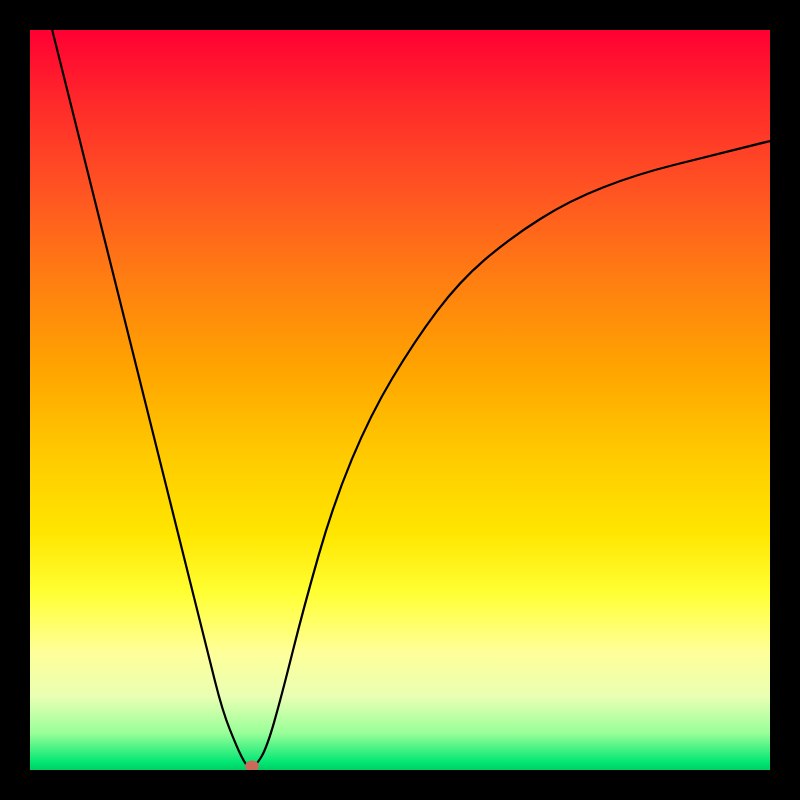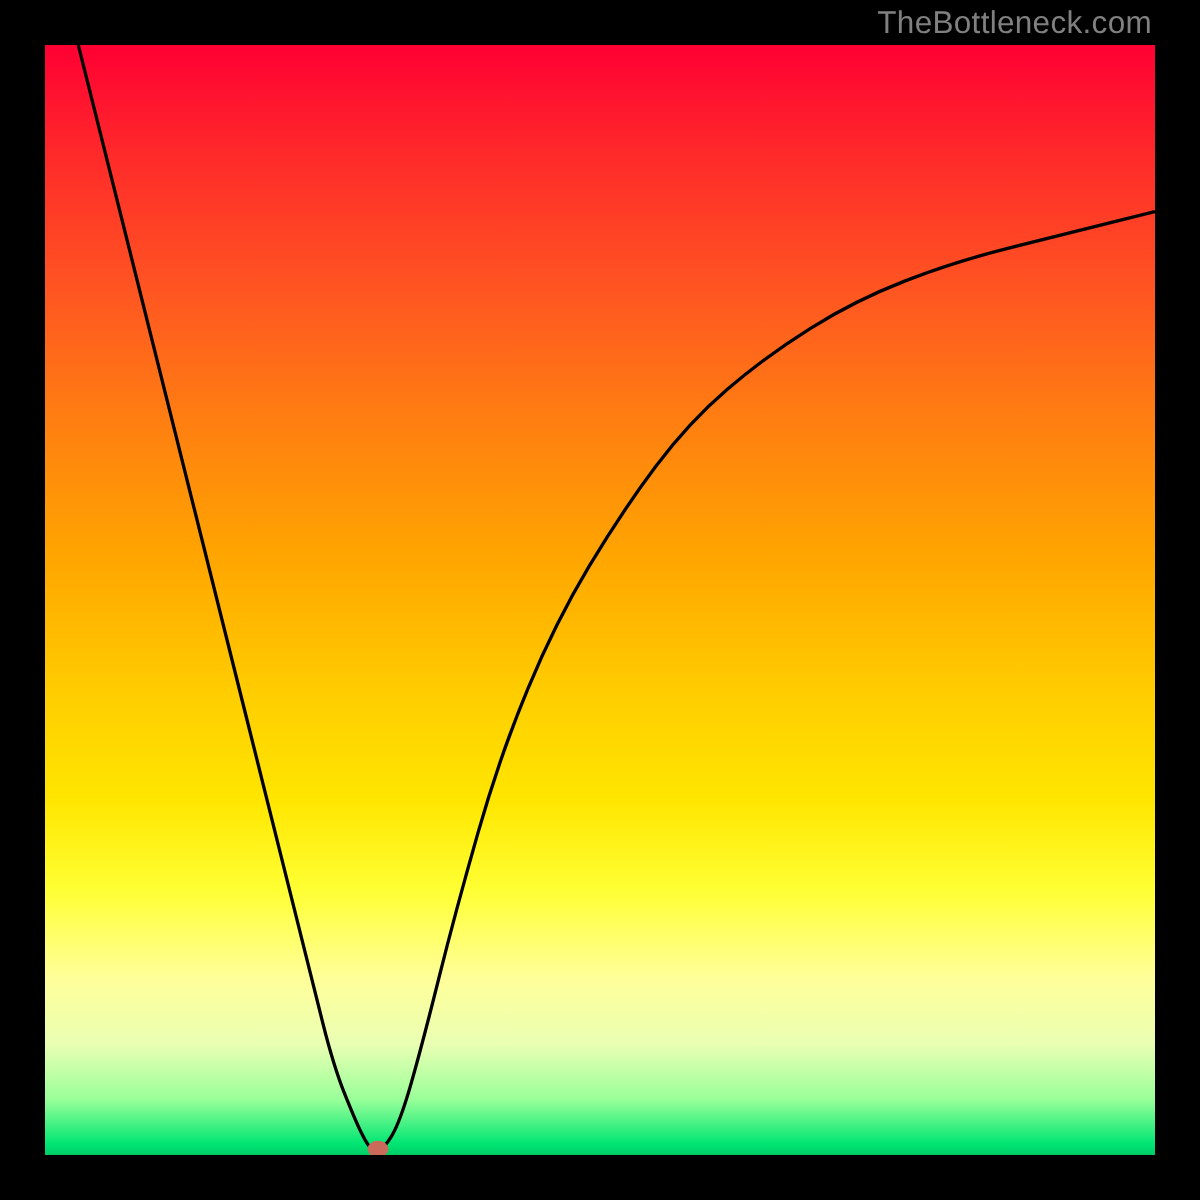--- a/index.html
+++ b/index.html
@@ -76,14 +76,13 @@
 <body>
 
 <div class="frame">
   <div class="plot-area">
     <div class="gradient-bg"></div>
     <svg class="curve" width="740" height="740" viewBox="0 0 740 740">
       <path id="curve-path" d="M 22.2 0 Q 22.2 0 29.6 29.599999999999966 Q 37 59.19999999999993 48.1 103.59999999999997 Q 59.2 148 74 207.2 Q 88.8 266.4 103.6 325.6 Q 118.4 384.8 133.2 444 Q 148 503.2 162.8 562.4 Q 177.6 621.6 185 651.2 Q 192.4 680.8 199.8 699.3 Q 207.20000000000002 717.8 210.9 725.2 Q 214.6 732.6 216.45 734.45 Q 218.29999999999998 736.3 222 736.3 Q 225.7 736.3 231.25 727.05 Q 236.8 717.8 244.20000000000002 691.9 Q 251.60000000000002 666 262.70000000000005 621.6 Q 273.8 577.2 288.6 525.4000000000001 Q 303.4 473.6 321.9 429.20000000000005 Q 340.40000000000003 384.8 362.6 347.8 Q 384.8 310.8 407 281.2 Q 429.2 251.59999999999997 455.1 229.4 Q 481 207.20000000000005 510.59999999999997 188.7 Q 540.1999999999999 170.19999999999993 573.5 157.24999999999994 Q 606.8 144.29999999999995 643.8 135.05 Q 680.8000000000001 125.80000000000007 710.4000000000001 118.40000000000003 T 740 111" stroke="#000" stroke-width="2.2" fill="none"></path>
     </svg>
     <div class="marker" id="marker" style="left: 222px; top: 736.3px; background: rgb(201, 106, 90);"></div>
   </div>
-  <div class="watermark">TheBottleneck.com</div>
 </div>
 
 </body></html>

